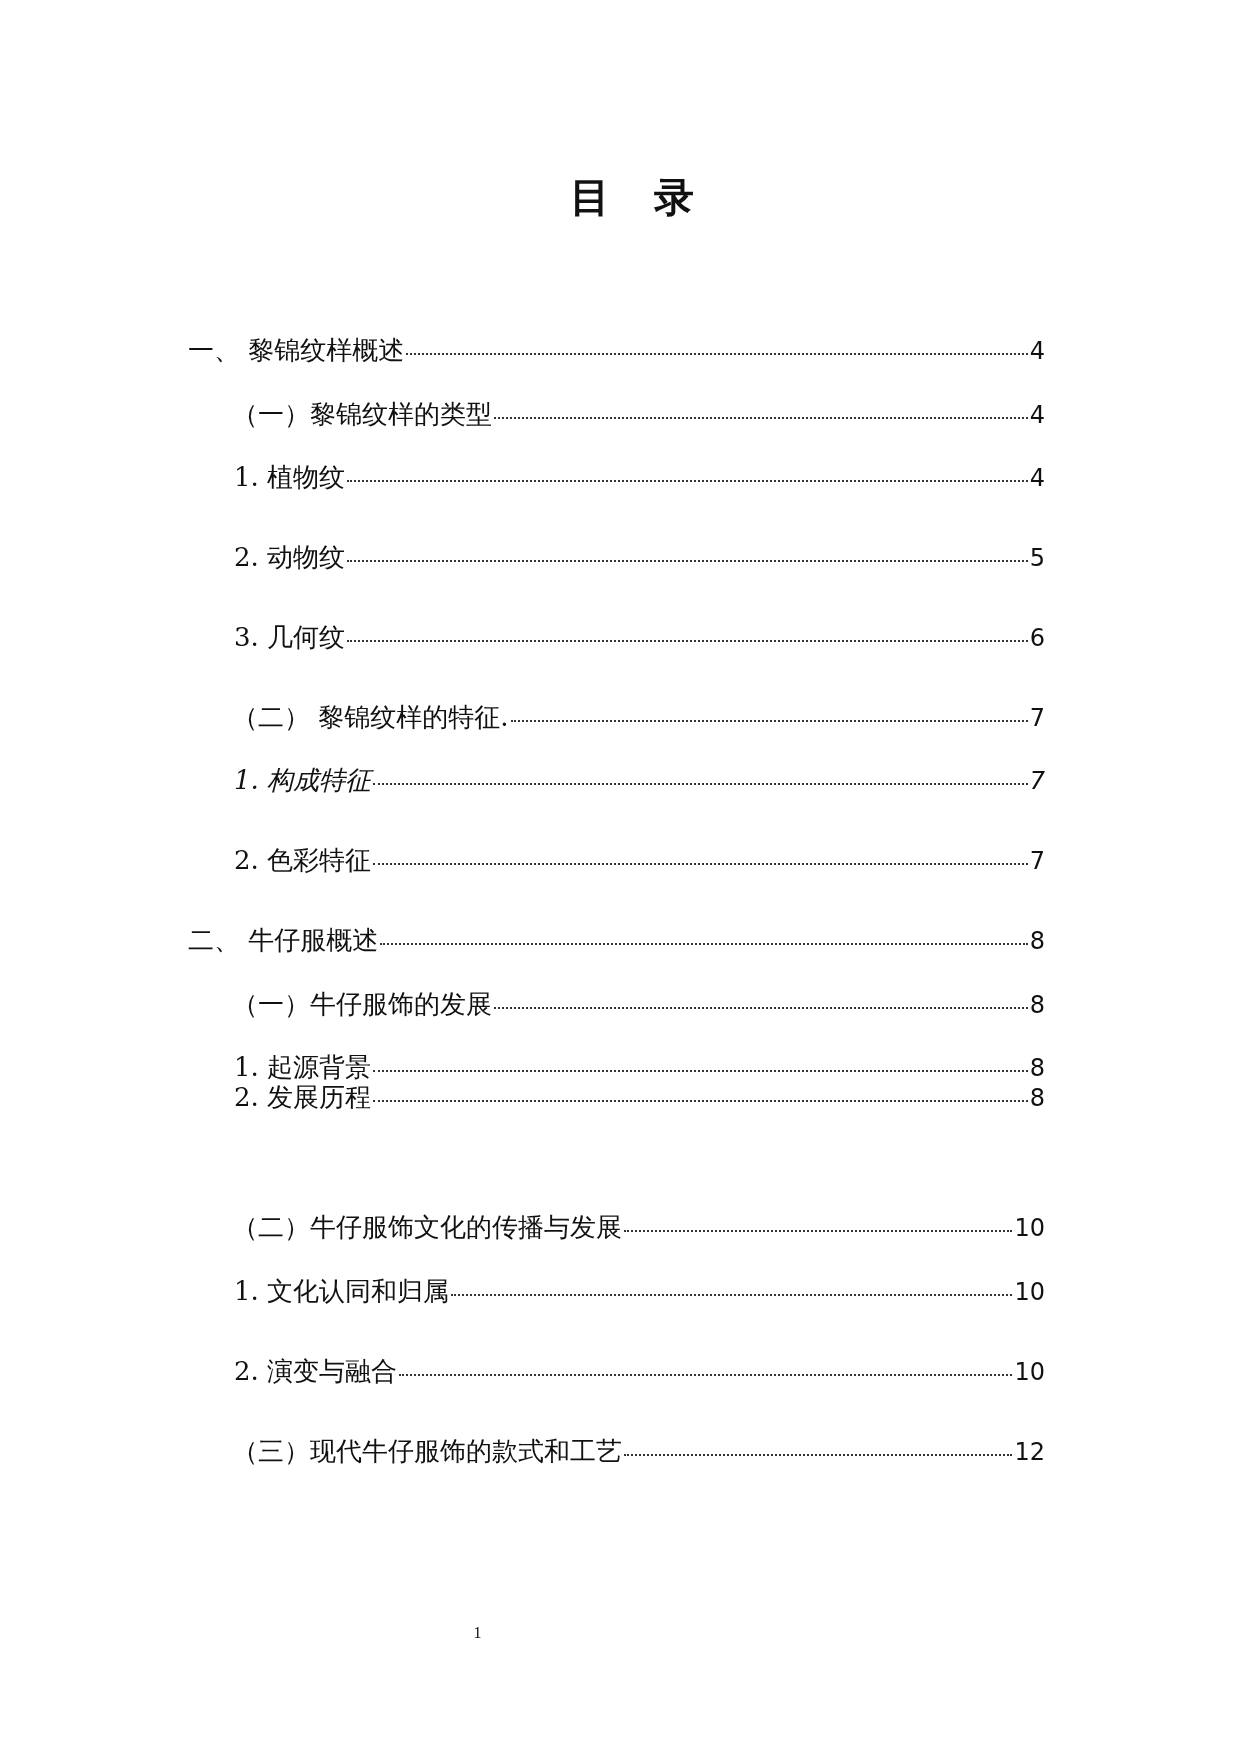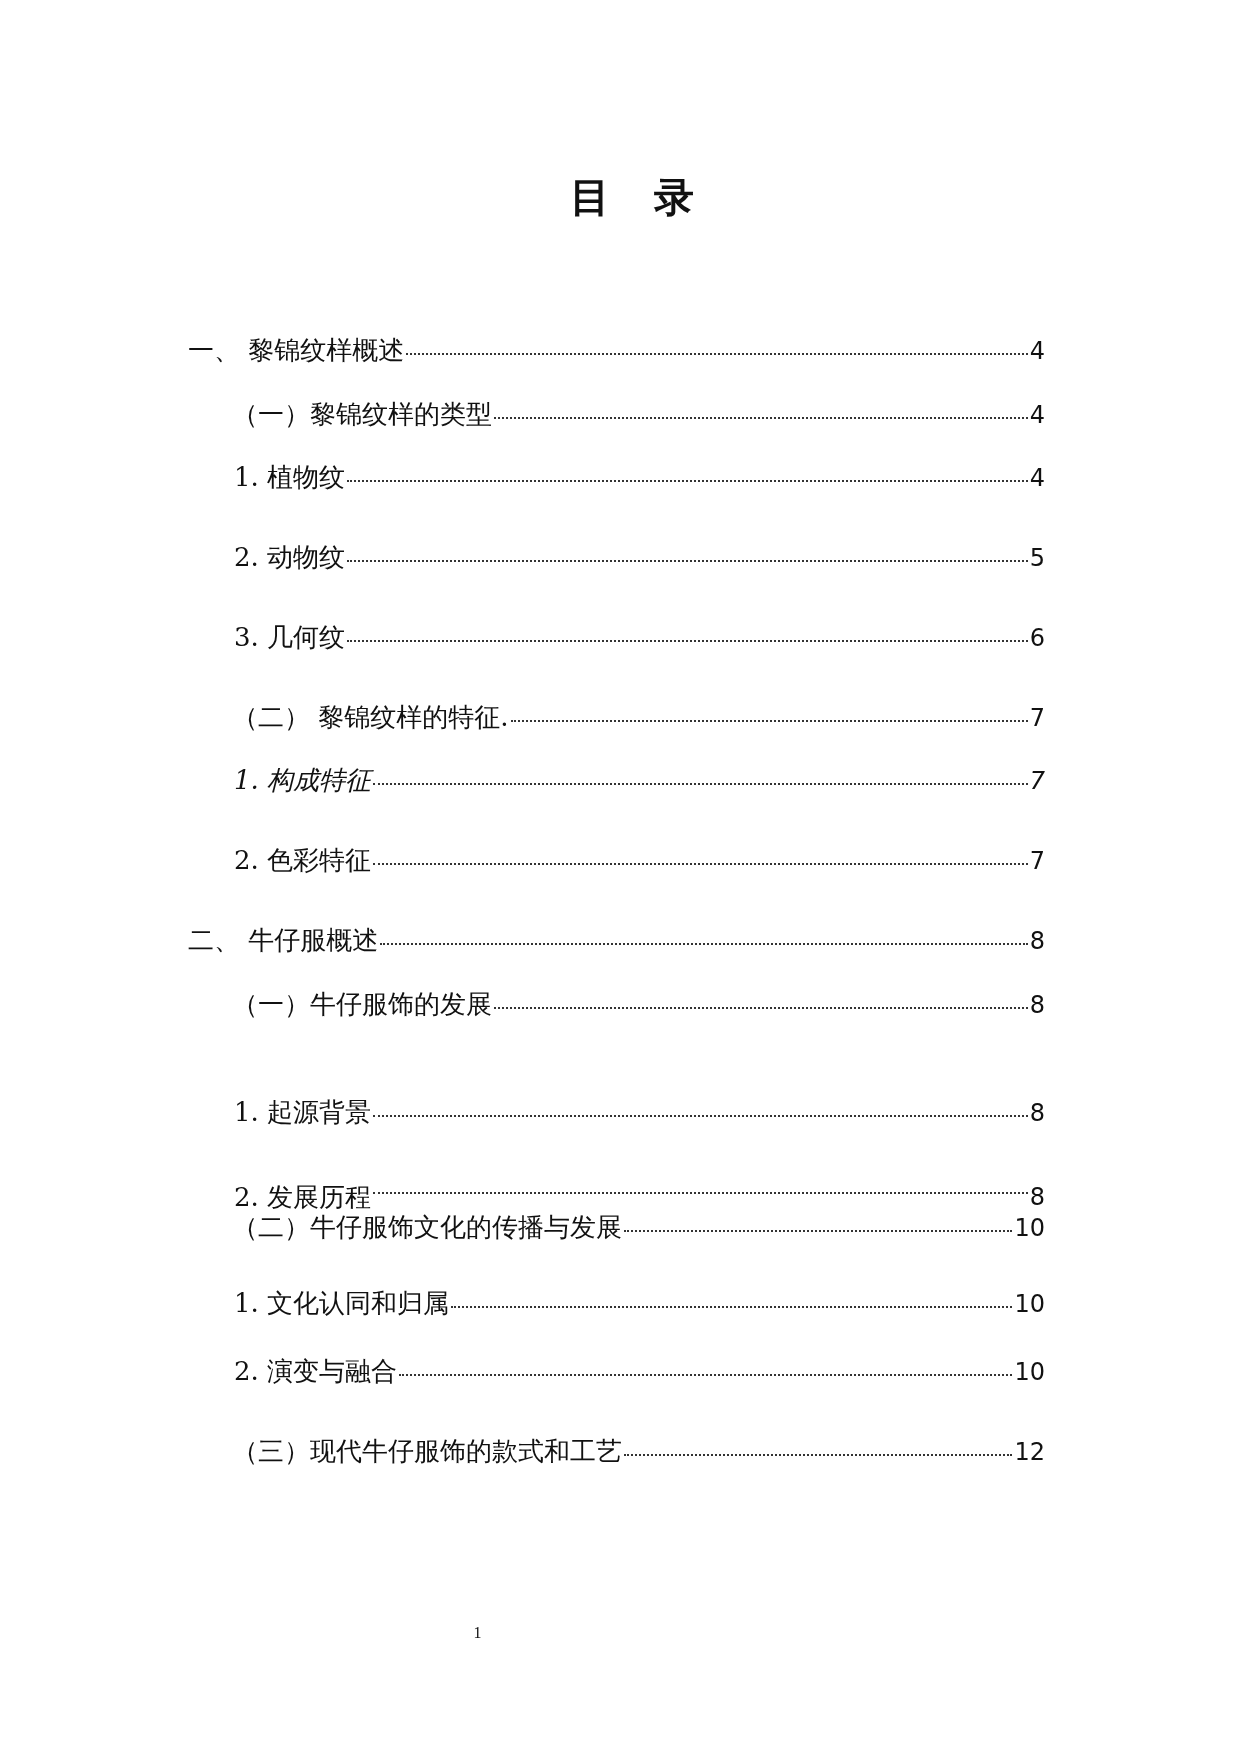--- a/index.html
+++ b/index.html
@@ -81,36 +81,36 @@
     <div class="entry" style="top: 923px; left: 188px; width: 857px;">
       <span class="label">二、  牛仔服概述</span>
       <span class="leader"></span>
       <span class="page">8</span>
     </div>
     <div class="entry" style="top: 987px; left: 232px; width: 813px;">
       <span class="label">（一）牛仔服饰的发展</span>
       <span class="leader"></span>
       <span class="page">8</span>
     </div>
-    <div class="entry" style="top: 1050px; left: 234px; width: 811px; margin-top: 45px;">
+    <div class="entry" style="top: 1050px; left: 234px; width: 811px;">
       <span class="label">1. 起源背景</span>
       <span class="leader"></span>
       <span class="page">8</span>
     </div>
-    <div class="entry" style="top: 1180px; left: 234px; width: 811px; align-items: center;">
+    <div class="entry" style="top: 1080px; left: 234px; width: 811px;">
       <span class="label">2. 发展历程</span>
       <span class="leader"></span>
       <span class="page">8</span>
     </div>
     <div class="entry" style="top: 1210px; left: 232px; width: 813px;">
       <span class="label">（二）牛仔服饰文化的传播与发展</span>
       <span class="leader"></span>
       <span class="page">10</span>
     </div>
-    <div class="entry" style="top: 1274px; left: 234px; width: 811px; margin-top: 12px;">
+    <div class="entry" style="top: 1274px; left: 234px; width: 811px;">
       <span class="label">1. 文化认同和归属</span>
       <span class="leader"></span>
       <span class="page">10</span>
     </div>
     <div class="entry" style="top: 1354px; left: 234px; width: 811px;">
       <span class="label">2. 演变与融合</span>
       <span class="leader"></span>
       <span class="page">10</span>
     </div>
     <div class="entry" style="top: 1434px; left: 232px; width: 813px;">

